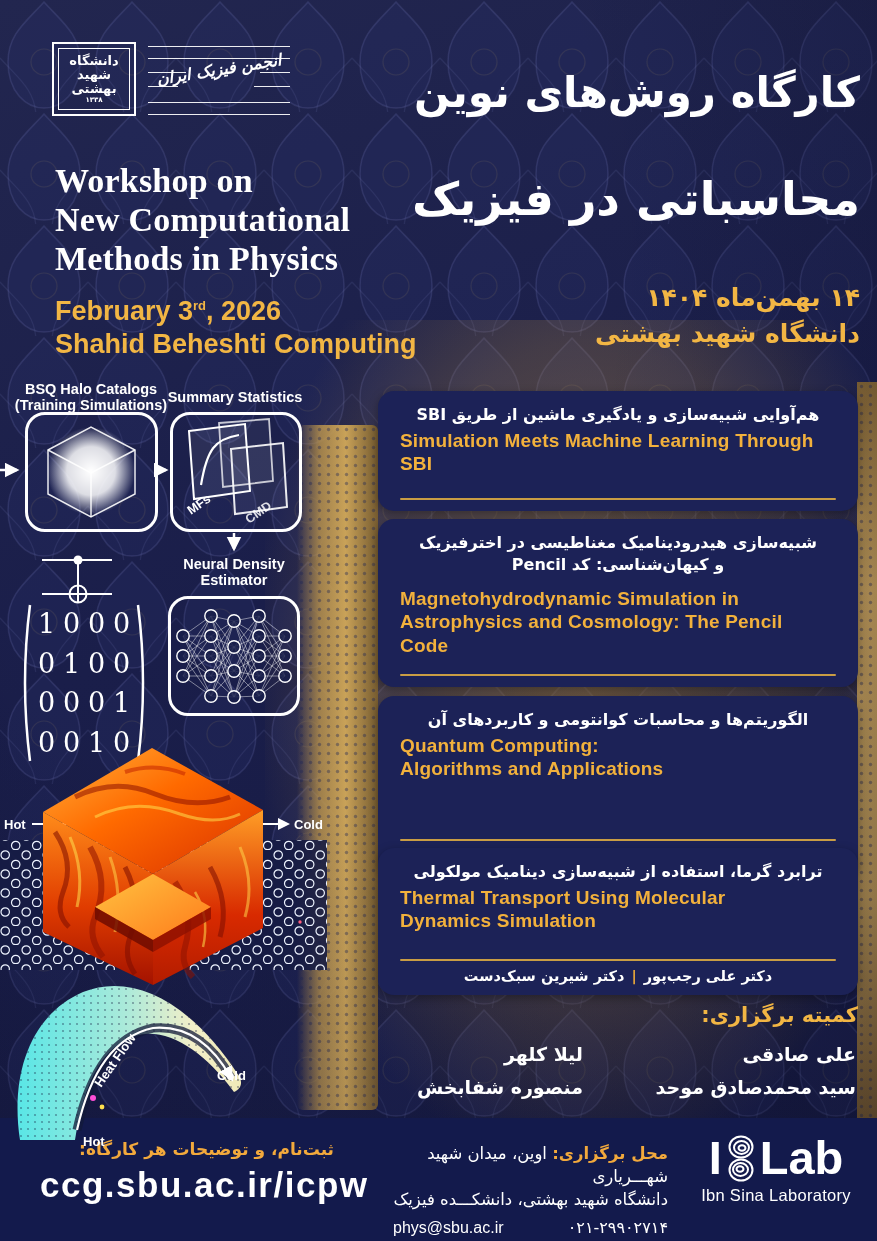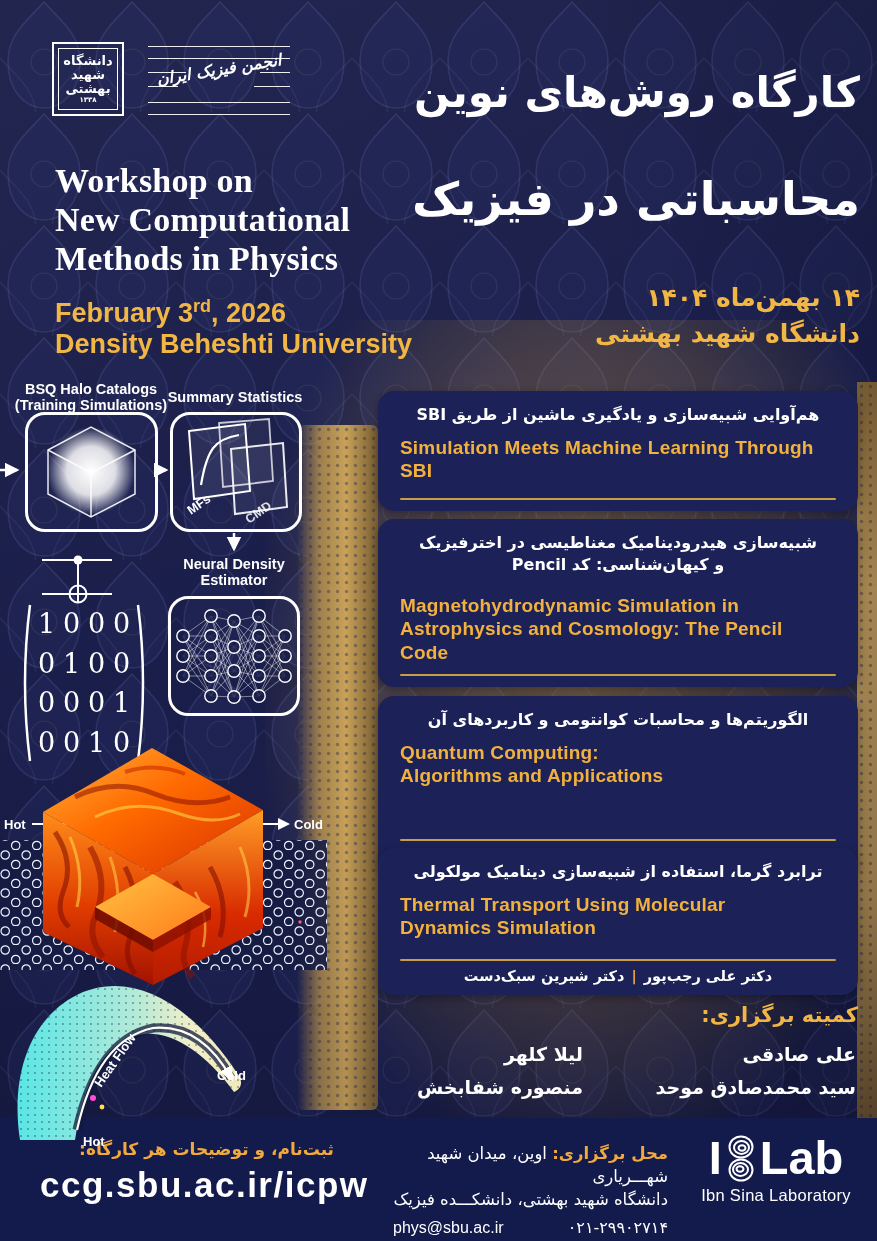--- a/index.html
+++ b/index.html
@@ -17,37 +17,37 @@
   .gold-band{position:absolute;left:297px;top:425px;width:81px;height:685px;z-index:2;border-radius:6px;
     background:linear-gradient(90deg,rgba(150,115,55,0) 0%,rgba(187,148,76,.8) 28%,#c9a258 60%,rgba(122,94,46,.92) 100%);}
   .gold-band:after,.right-strip:after{content:"";position:absolute;inset:0;
     background-image:radial-gradient(circle,rgba(32,38,85,.4) 1.2px,rgba(32,38,85,0) 2.2px);
     background-size:9px 9px;}
   .right-strip{position:absolute;right:0;top:382px;width:20px;height:736px;z-index:2;
     background:linear-gradient(180deg,#8a6a35,#caa35c 28%,#bf9a55 70%,#7a5c2e);}
   .vignette{position:absolute;inset:0;z-index:3;pointer-events:none;
     background:radial-gradient(ellipse at 30% 22%,rgba(0,0,0,0) 40%,rgba(8,10,32,.35) 100%);}
   
-  .seal{left:52px;top:42px;width:72px;height:74px;border:2.5px solid #fff;padding:4px;z-index:5;box-sizing:border-box;}
+  .seal{left:52px;top:42px;width:84px;height:74px;border:2.5px solid #fff;padding:4px;z-index:5;box-sizing:border-box;}
   .seal-inner{width:100%;height:100%;border:1.5px solid #fff;box-sizing:border-box;
     display:flex;flex-direction:column;align-items:center;justify-content:center;line-height:1.08;
     font-weight:bold;font-size:13px;}
   .seal-year{font-size:7px;margin-top:1px;letter-spacing:1px;}
   .ips{left:148px;top:40px;width:142px;height:78px;z-index:5;}
   .ips .ln{position:absolute;height:1.4px;background:rgba(255,255,255,.92);}
   .ips-text{position:absolute;left:0;top:20px;width:100%;text-align:center;font-size:16px;
     font-weight:bold;font-style:italic;transform:rotate(-9deg);}
   
   .fa-title1{right:17px;top:68px;font-size:42px;font-weight:bold;z-index:5;white-space:nowrap;}
   .fa-title2{right:17px;top:172px;font-size:46px;font-weight:bold;z-index:5;white-space:nowrap;}
   .fa-date{right:17px;top:283px;font-size:25px;font-weight:bold;color:#f2b644;z-index:5;}
   .fa-univ{right:17px;top:319px;font-size:25px;font-weight:bold;color:#f2b644;z-index:5;}
   .en-title{left:55px;top:161px;font-size:34px;font-weight:600;line-height:39px;z-index:5;letter-spacing:.2px;font-family:Liberation Serif, serif;}
   .en-date{left:55px;top:296px;font-size:27px;font-weight:600;color:#f2b644;z-index:5;}
-  .en-date sup{font-size:18px;}
+  .en-date sup{font-size:13px;}
   .en-univ{left:55px;top:329px;font-size:27px;font-weight:600;color:#f2b644;z-index:5;}
   
   .fig-label{z-index:6;text-align:center;font-weight:bold;font-size:14.5px;line-height:16px;}
   .halo-label{left:10px;top:381px;width:162px;}
   .summary-label{left:166px;top:389px;width:138px;}
   .nde-label{left:168px;top:556px;width:132px;}
   .fig-box{z-index:6;border:3px solid #fff;border-radius:20px;box-sizing:border-box;}
   .halo-box{left:25px;top:412px;width:133px;height:120px;}
   .summary-box{left:170px;top:412px;width:132px;height:120px;}
   .nde-box{left:168px;top:596px;width:132px;height:120px;}
@@ -61,21 +61,21 @@
   .arch-svg{left:5px;top:980px;z-index:9;}
   
   .session-card{position:absolute;left:378px;width:480px;background:#1c2257;border-radius:16px;
     padding:13px 22px 11px;box-sizing:border-box;z-index:6;display:flex;flex-direction:column;overflow:hidden;
     box-shadow:0 3px 10px rgba(0,0,0,.35);}
   .s1{top:391px;height:120px;}
   .s2{top:519px;height:168px;gap:8px;}
   .s3{top:696px;height:179px;}
   .s4{top:848px;height:147px;}
   .fa-title{font-family:"DejaVu Sans",sans-serif;font-size:16px;font-weight:bold;line-height:1.38;text-align:center;}
-  .en-title-card{color:#f2b13c;font-size:19px;font-weight:bold;line-height:1.22;margin-top:10px;letter-spacing:.2px;}
+  .en-title-card{color:#f2b13c;font-size:19px;font-weight:bold;line-height:1.22;margin-top:3px;letter-spacing:.2px;}
   .divider{margin-top:auto;height:2px;background:#c99d44;border-radius:1px;}
   .speakers{font-family:"DejaVu Sans",sans-serif;font-size:14.5px;font-weight:bold;text-align:center;
     margin-top:7px;white-space:nowrap;}
   .speakers .sep{color:#e9a83a;padding:0 7px;font-weight:bold;}
   
   .committee-title{position:absolute;right:19px;top:1003px;font-size:21px;font-weight:bold;color:#f2b644;z-index:6;}
   .committee-col{position:absolute;top:1038px;font-size:19px;font-weight:bold;line-height:33px;text-align:right;z-index:6;}
   .col-a{right:21px;}
   .col-b{right:294px;}
   
@@ -136,21 +136,21 @@
   <div class="abs fa-title2 fa" dir="rtl">محاسباتی در فیزیک</div>
   <div class="abs fa-date fa" dir="rtl">۱۴ بهمن‌ماه ۱۴۰۴</div>
   <div class="abs fa-univ fa" dir="rtl">دانشگاه شهید بهشتی</div>
 
   <div class="abs en-title">
     <div>Workshop on</div>
     <div>New Computational</div>
     <div>Methods in Physics</div>
   </div>
   <div class="abs en-date"><span>February 3</span><sup>rd</sup><span>, 2026</span></div>
-  <div class="abs en-univ">Density Beheshti University</div>
+  <div class="abs en-univ">Shahid Beheshti Computing</div>
 
   <svg class="connectors" width="877" height="1241">
     <defs>
         <marker id="ah" markerWidth="8" markerHeight="8" refX="5" refY="3" orient="auto">
       <path d="M0,0 L6,3 L0,6 Z" fill="#fff"></path>
         </marker>
       </defs>
     <line x1="0" y1="470" x2="17" y2="470" stroke="#fff" stroke-width="2.5" marker-end="url(#ah)"></line>
     <line x1="159" y1="470" x2="166" y2="470" stroke="#fff" stroke-width="2.5" marker-end="url(#ah)"></line>
     <line x1="234" y1="533" x2="234" y2="549" stroke="#fff" stroke-width="2.5" marker-end="url(#ah)"></line>

